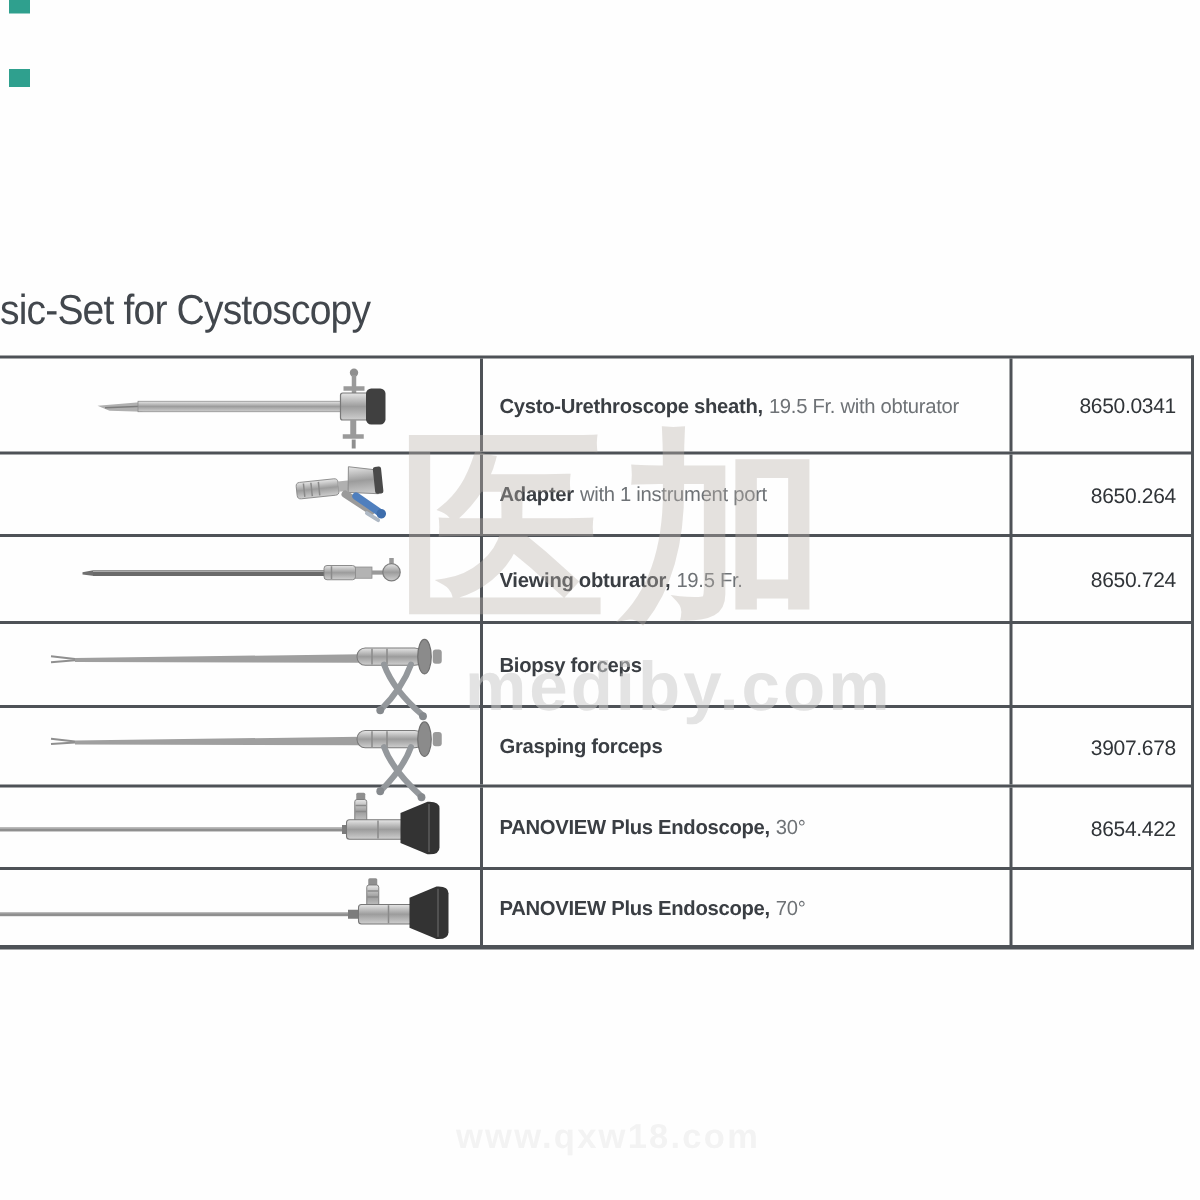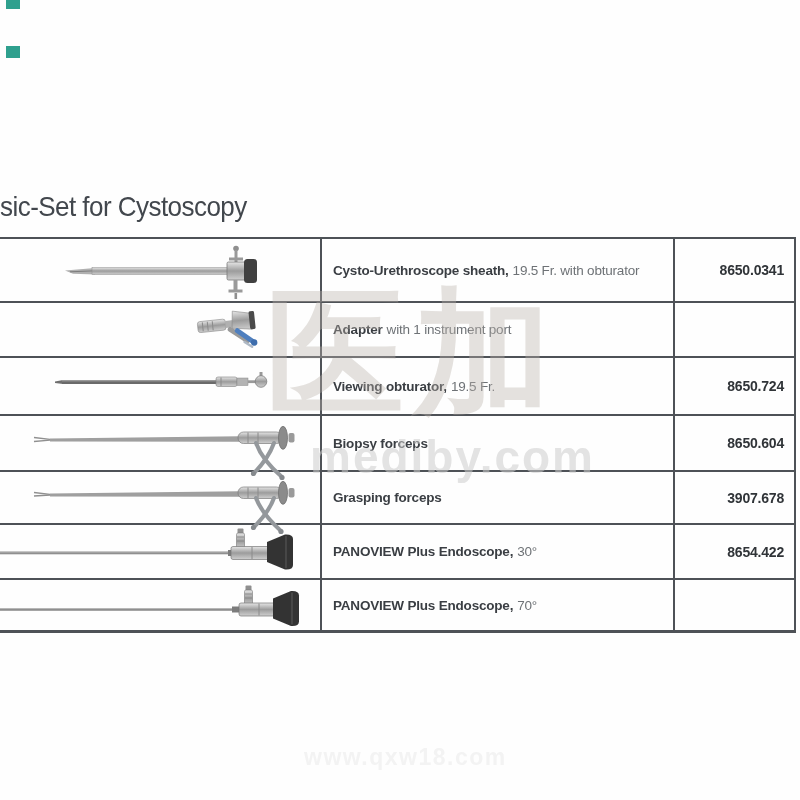--- a/index.html
+++ b/index.html
@@ -41,21 +41,21 @@
   .cell-img{position:relative;border-right:2px solid #4e5257;overflow:visible;}
   .cell-img svg{position:absolute;left:0;top:0;z-index:2;overflow:visible;}
   .cell-desc{
     border-right:2px solid #4e5257;display:flex;align-items:center;
     padding-left:11px;font-size:13.5px;letter-spacing:-0.2px;white-space:nowrap;
   }
   .desc-name{font-weight:bold;color:#3a3e43;}
   .desc-detail{color:#6e7276;margin-left:4px;}
   .cell-part{
     display:flex;align-items:center;justify-content:flex-end;
-    padding-right:10px;font-size:14px;font-weight:bold;color:#303438;
+    padding-right:10px;font-size:14px;font-weight:normal;color:#303438;
     letter-spacing:-0.2px;
   }
 
   
   .wm{position:absolute;pointer-events:none;z-index:5;white-space:nowrap;}
   .wm-cjk{
     left:266px;top:278px;font-size:138px;line-height:1.1;font-weight:bold;
     letter-spacing:10px;color:rgba(186,180,172,0.38);
   }
   .wm-site{
@@ -129,20 +129,21 @@
           <line x1="237" y1="29" x2="251" y2="41" stroke="#4f7fbe" stroke-width="5" stroke-linecap="round"></line>
           <circle cx="252.5" cy="42.5" r="3.2" fill="#3d6dac"></circle>
           <line x1="243" y1="41" x2="250" y2="46.5" stroke="#aeb8c4" stroke-width="2.5" stroke-linecap="round"></line>
         </g>
       </svg>
     </div>
     <div class="cell cell-desc">
       <span class="desc-name">Adapter</span>
       <span class="desc-detail">with 1 instrument port</span>
     </div>
+    <div class="cell cell-part">8650.264</div>
   </div>
 
   <div class="row r3">
     <div class="cell cell-img">
       <svg width="320" height="56" viewBox="0 0 320 56">
         <defs>
           <linearGradient id="g3" x1="0" y1="0" x2="0" y2="1">
             <stop offset="0" stop-color="#e6e6e6"></stop>
               <stop offset="0.5" stop-color="#9c9c9c"></stop>
               <stop offset="1" stop-color="#cfcfcf"></stop>
@@ -187,21 +188,20 @@
         <path d="M256,27 C260,38 269,50 282,61" stroke="#94989c" stroke-width="4" fill="none" stroke-linecap="round"></path>
         <path d="M274,27 C270,38 263,48 254,57" stroke="#94989c" stroke-width="4" fill="none" stroke-linecap="round"></path>
         <circle cx="282" cy="61.5" r="2.6" fill="#85898d"></circle>
         <circle cx="253.5" cy="57.5" r="2.6" fill="#85898d"></circle>
       </svg>
     </div>
     <div class="cell cell-desc">
       <span class="desc-name">Biopsy forceps</span>
       <span class="desc-detail"></span>
     </div>
-    <div class="cell cell-part">8650.604</div>
   </div>
 
   <div class="row r5">
     <div class="cell cell-img">
       <svg width="320" height="70" viewBox="0 0 320 70">
         <defs>
           <linearGradient id="g5" x1="0" y1="0" x2="0" y2="1">
             <stop offset="0" stop-color="#e6e6e6"></stop>
               <stop offset="0.5" stop-color="#9c9c9c"></stop>
               <stop offset="1" stop-color="#cfcfcf"></stop>

